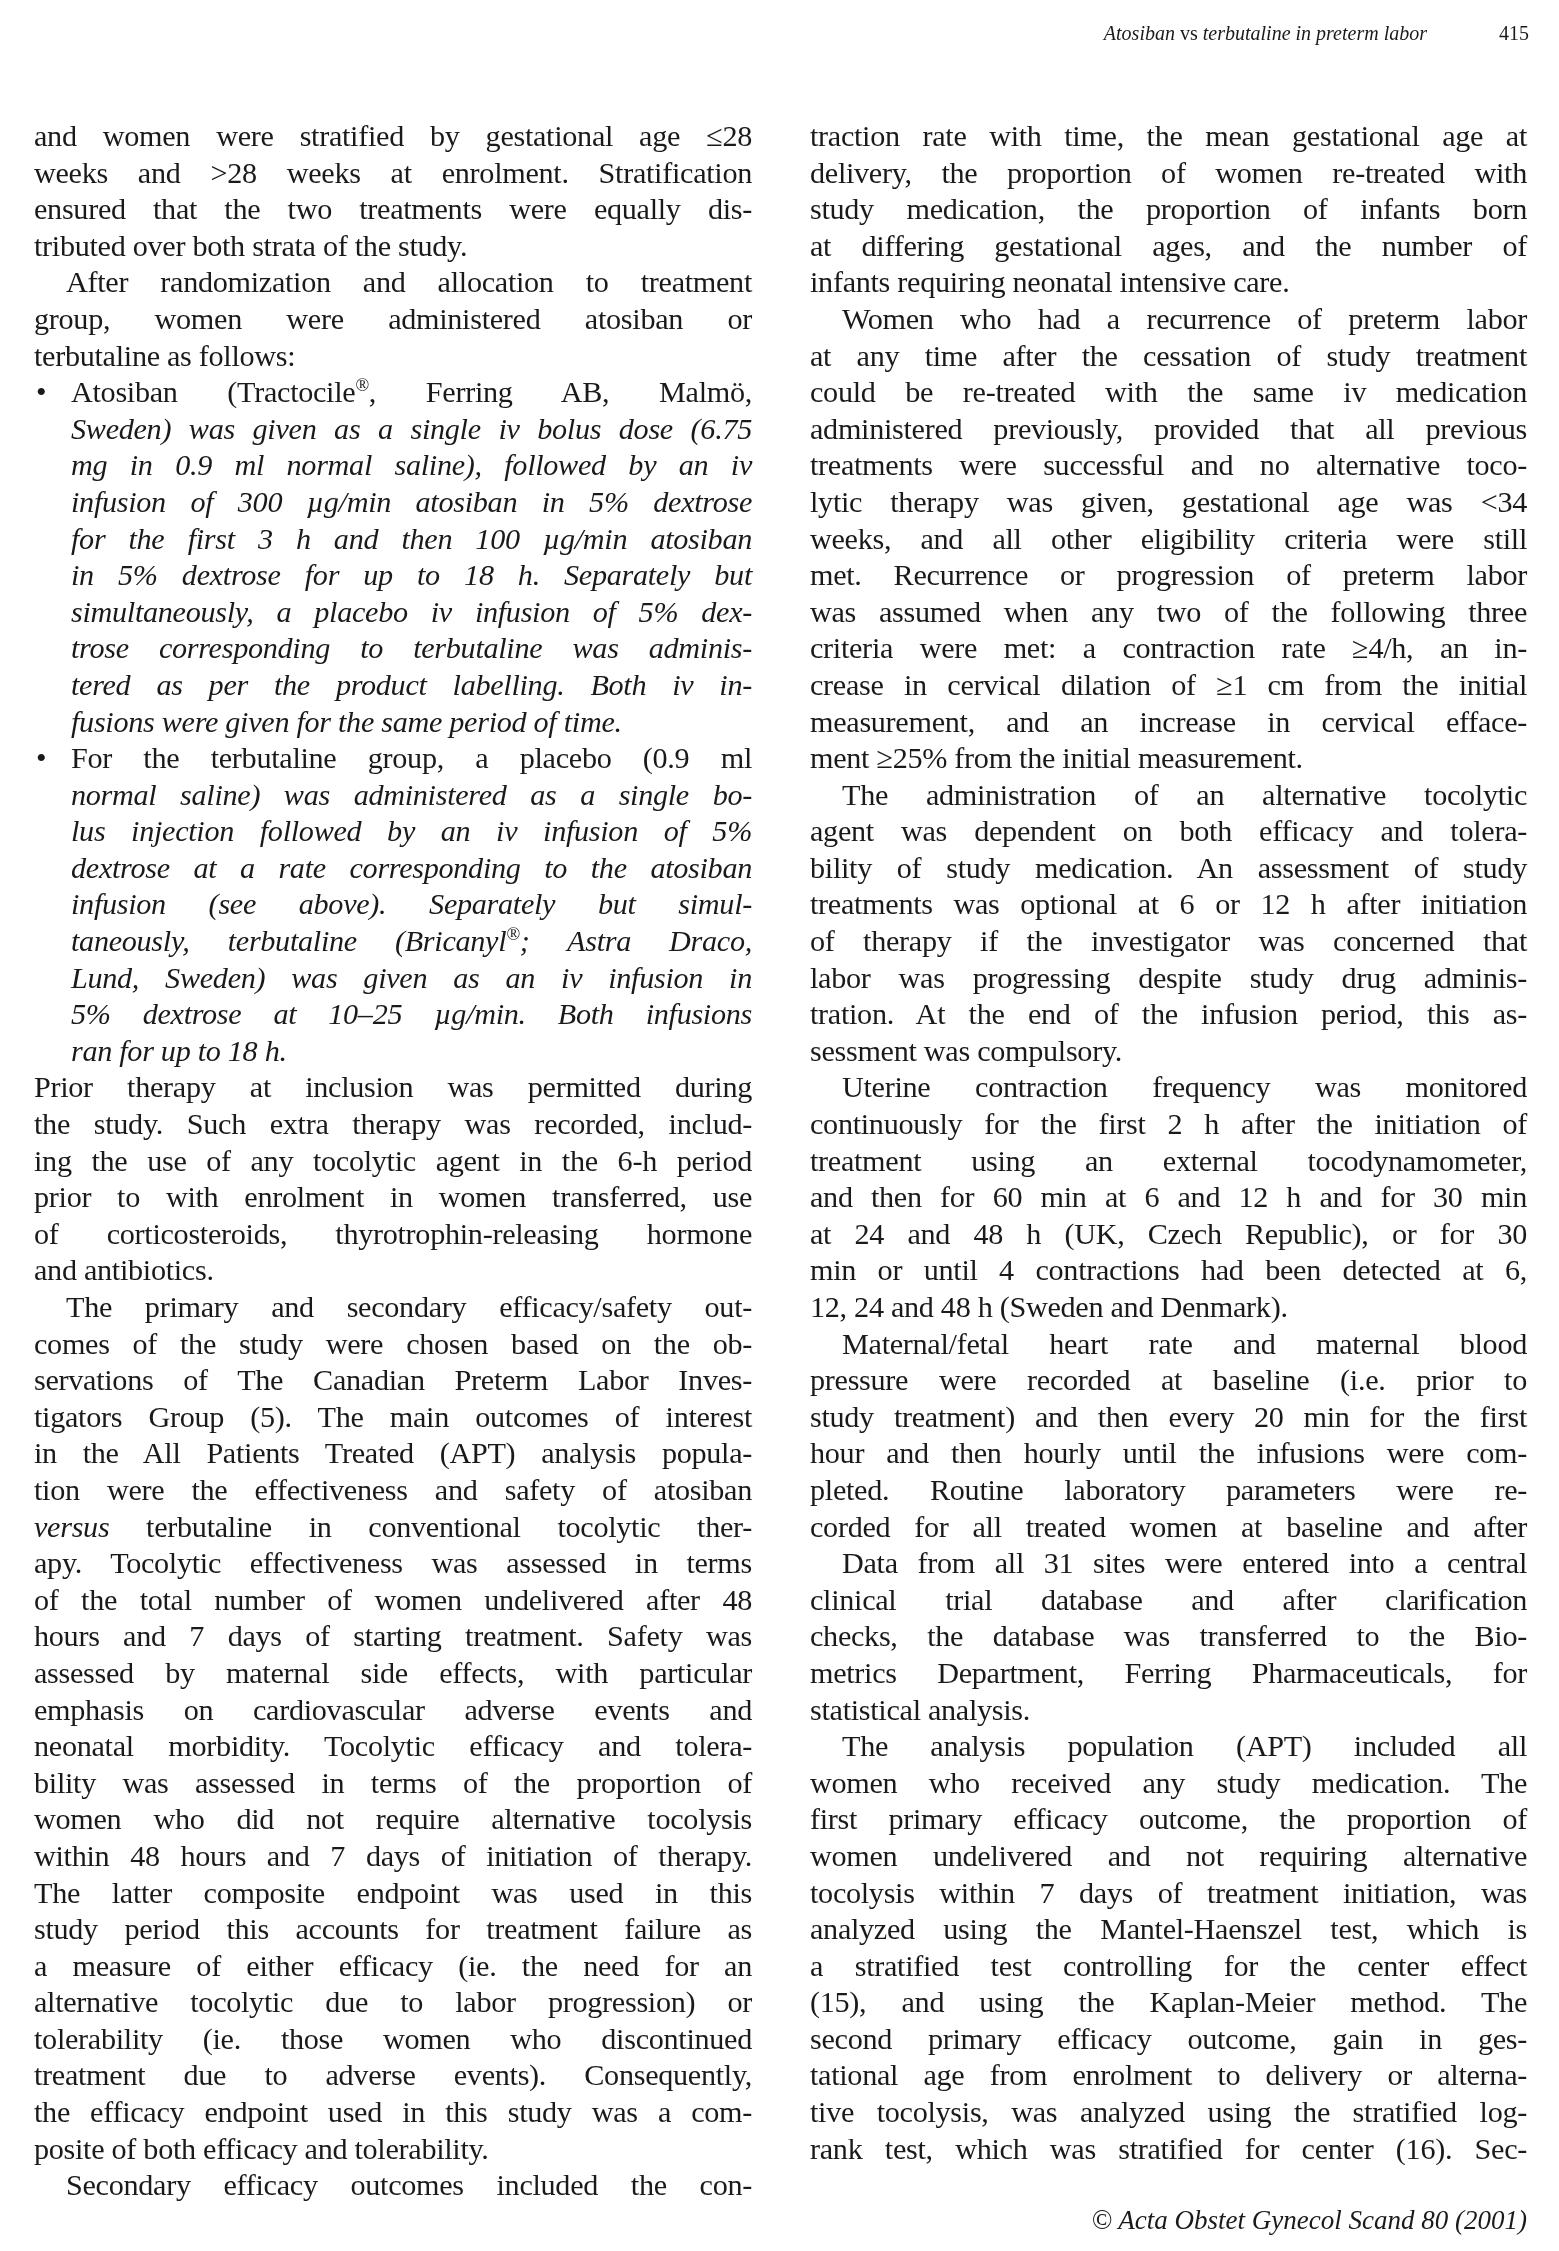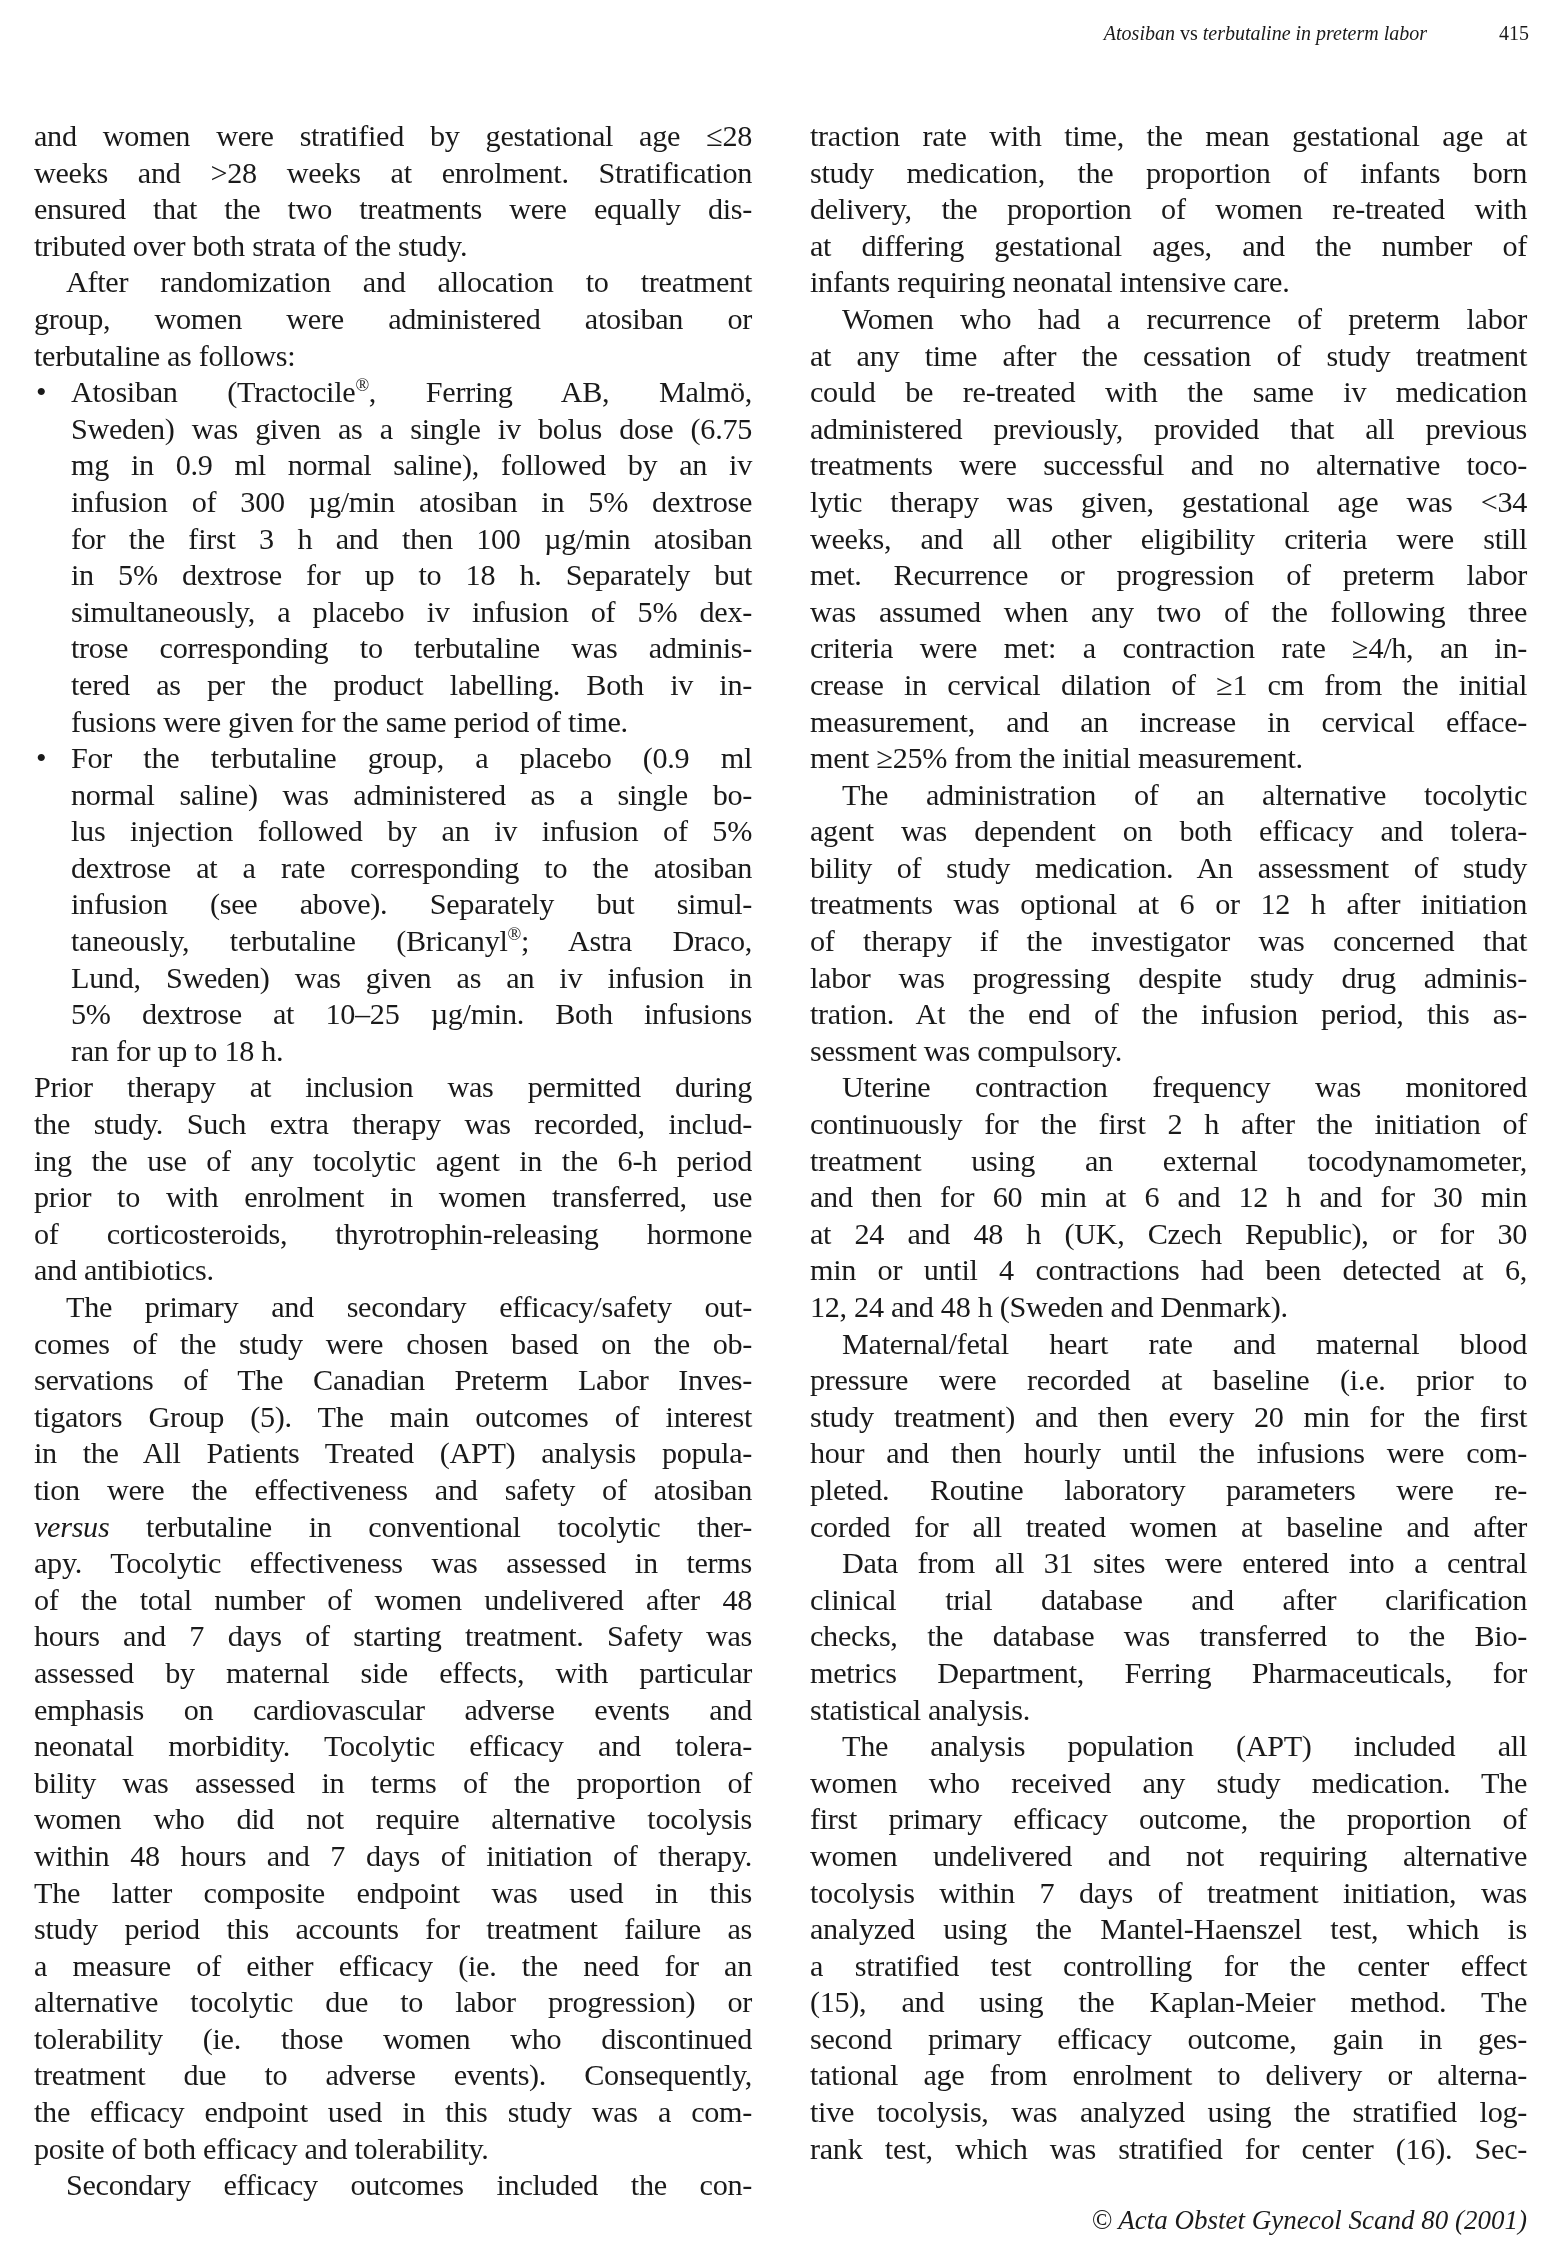--- a/index.html
+++ b/index.html
@@ -10,21 +10,21 @@
   .header .title .up { font-style: normal; }
   .header .pageno { margin-left: 72px; }
   .col { position: absolute; top: 84px; width: 718px; margin-top: 34px; }
   .col.left { left: 34px; }
   .col.right { left: 810px; width: 717px; }
   .line { font-size: 30.2px; line-height: 36.6px; height: 36.6px; white-space: nowrap;
           text-align: justify; text-align-last: justify; transform-origin: left; letter-spacing: -0.3px; }
   .line.last { text-align-last: left; }
   .line.indent { padding-left: 32px; }
   .line.bullet-first { position: relative; padding-left: 37px; }
-  .line.bullet-cont { padding-left: 37px; }
+  .line.bullet-cont { padding-left: 37px; font-style: italic; }
   .bullet { position: absolute; left: 2px; top: 0; }
   .it { font-style: italic; }
   sup { font-size: 0.6em; line-height: 0; }
   .footer { position: absolute; top: 2205px; right: 32px; font-size: 27px; font-style: italic; margin-left: 8px; }
 </style>
 </head>
 <body>
 
 <div class="header">
   <span class="title"><span>Atosiban </span><span class="up">vs</span><span> terbutaline in preterm labor</span></span>
@@ -85,22 +85,22 @@
     <div class="line"><span>a measure of either efficacy (ie. the need for an</span></div>
     <div class="line"><span>alternative tocolytic due to labor progression) or</span></div>
     <div class="line"><span>tolerability (ie. those women who discontinued</span></div>
     <div class="line"><span>treatment due to adverse events). Consequently,</span></div>
     <div class="line"><span>the efficacy endpoint used in this study was a com-</span></div>
     <div class="line last"><span>posite of both efficacy and tolerability.</span></div>
     <div class="line indent"><span>Secondary efficacy outcomes included the con-</span></div>
   </div>
 <div class="col right" id="col-right">
     <div class="line"><span>traction rate with time, the mean gestational age at</span></div>
+    <div class="line"><span>delivery, the proportion of women re-treated with</span></div>
     <div class="line"><span>study medication, the proportion of infants born</span></div>
-    <div class="line"><span>delivery, the proportion of women re-treated with</span></div>
     <div class="line"><span>at differing gestational ages, and the number of</span></div>
     <div class="line last"><span>infants requiring neonatal intensive care.</span></div>
     <div class="line indent"><span>Women who had a recurrence of preterm labor</span></div>
     <div class="line"><span>at any time after the cessation of study treatment</span></div>
     <div class="line"><span>could be re-treated with the same iv medication</span></div>
     <div class="line"><span>administered previously, provided that all previous</span></div>
     <div class="line"><span>treatments were successful and no alternative toco-</span></div>
     <div class="line"><span>lytic therapy was given, gestational age was &lt;34</span></div>
     <div class="line"><span>weeks, and all other eligibility criteria were still</span></div>
     <div class="line"><span>met. Recurrence or progression of preterm labor</span></div>

